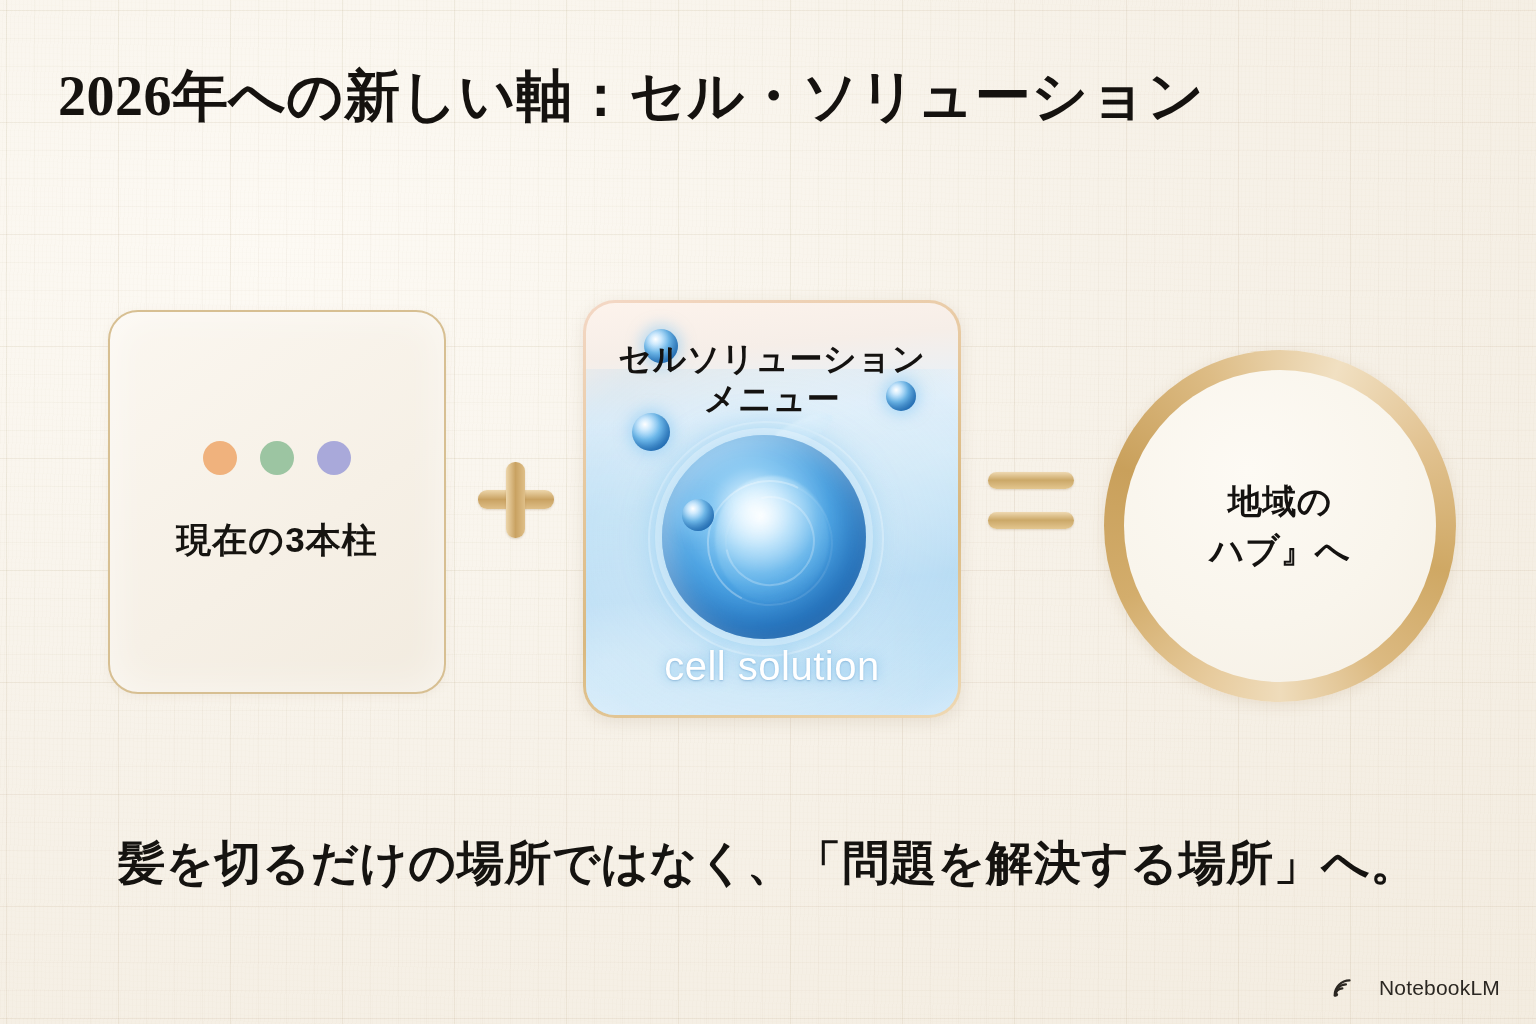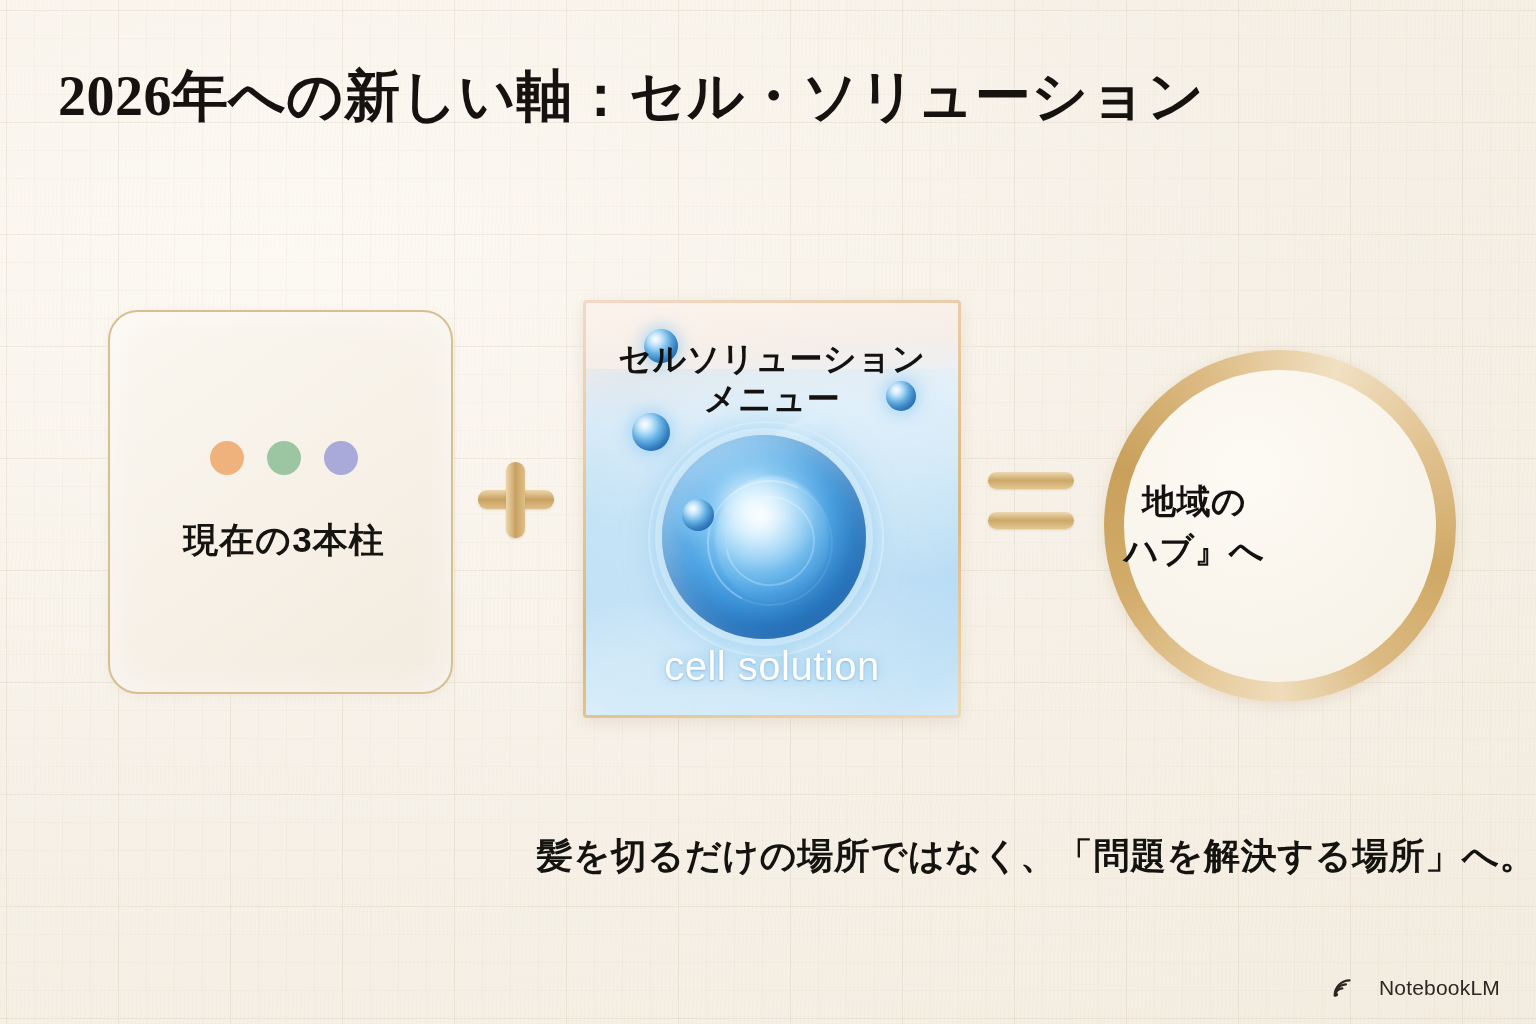--- a/index.html
+++ b/index.html
@@ -81,21 +81,20 @@
     height: 380px;
     border: 2px solid #d7bf92;
     border-radius: 30px;
     background:
       linear-gradient(145deg, #fbf7f0 0%, #f6f0e6 58%, #f2ebdf 100%);
     box-shadow: 0 2px 10px rgba(180,160,125,0.10), inset 0 0 40px rgba(255,255,255,0.55);
     display: flex;
     flex-direction: column;
     align-items: center;
     justify-content: center;
-    padding-left: 7px;
   }
   .dots-row {
     display: flex;
     gap: 23px;
     margin-bottom: 42px;
   }
   .dot {
     width: 34px;
     height: 34px;
     border-radius: 50%;
@@ -133,21 +132,21 @@
     background: linear-gradient(90deg, #edd6ab 0%, #c9a262 50%, #dfbf88 100%);
   }
 
   
   .cell-card {
     position: absolute;
     left: 583px;
     top: 4px;
     width: 372px;
     height: 412px;
-    border-radius: 4px;
+    border-radius: 32px;
     border: 3px solid transparent;
     background:
       linear-gradient(175deg, #fdf3ec 0%, #f6eee8 13%, #e6f1fa 28%, #bfe0f4 48%, #a9d4f1 68%, #c4e3f6 86%, #dceefb 100%) padding-box,
       linear-gradient(160deg, #f4d8c6 0%, #e7c9a0 32%, #d9b87f 62%, #efd9b4 100%) border-box;
     box-shadow: 0 4px 16px rgba(160,140,110,0.18);
     overflow: hidden;
   }
   
   .cell-card .mist {
     position: absolute;
@@ -310,39 +309,39 @@
     box-shadow: 0 3px 14px rgba(170,140,95,0.18);
   }
   .hub-circle .inner {
     width: 312px;
     height: 312px;
     border-radius: 50%;
     background:
       radial-gradient(circle at 40% 32%, #fdfaf4 0%, #f9f5ec 55%, #f5efe4 100%);
     display: flex;
     align-items: center;
-    justify-content: flex-start;
+    justify-content: center;
   }
   .hub-label {
     text-align: center;
     font-size: 34px;
     font-weight: 700;
     line-height: 1.45;
     color: #141210;
     letter-spacing: 0.5px;
   }
 
   
   .caption {
     position: absolute;
     left: 0;
     top: 832px;
     width: 1536px;
-    text-align: right;
-    font-size: 36px;
+    text-align: center;
+    font-size: 47px;
     font-weight: 700;
     color: #151310;
     letter-spacing: 0.6px;
     white-space: nowrap;
   }
 
   
   .watermark {
     position: absolute;
     right: 36px;

